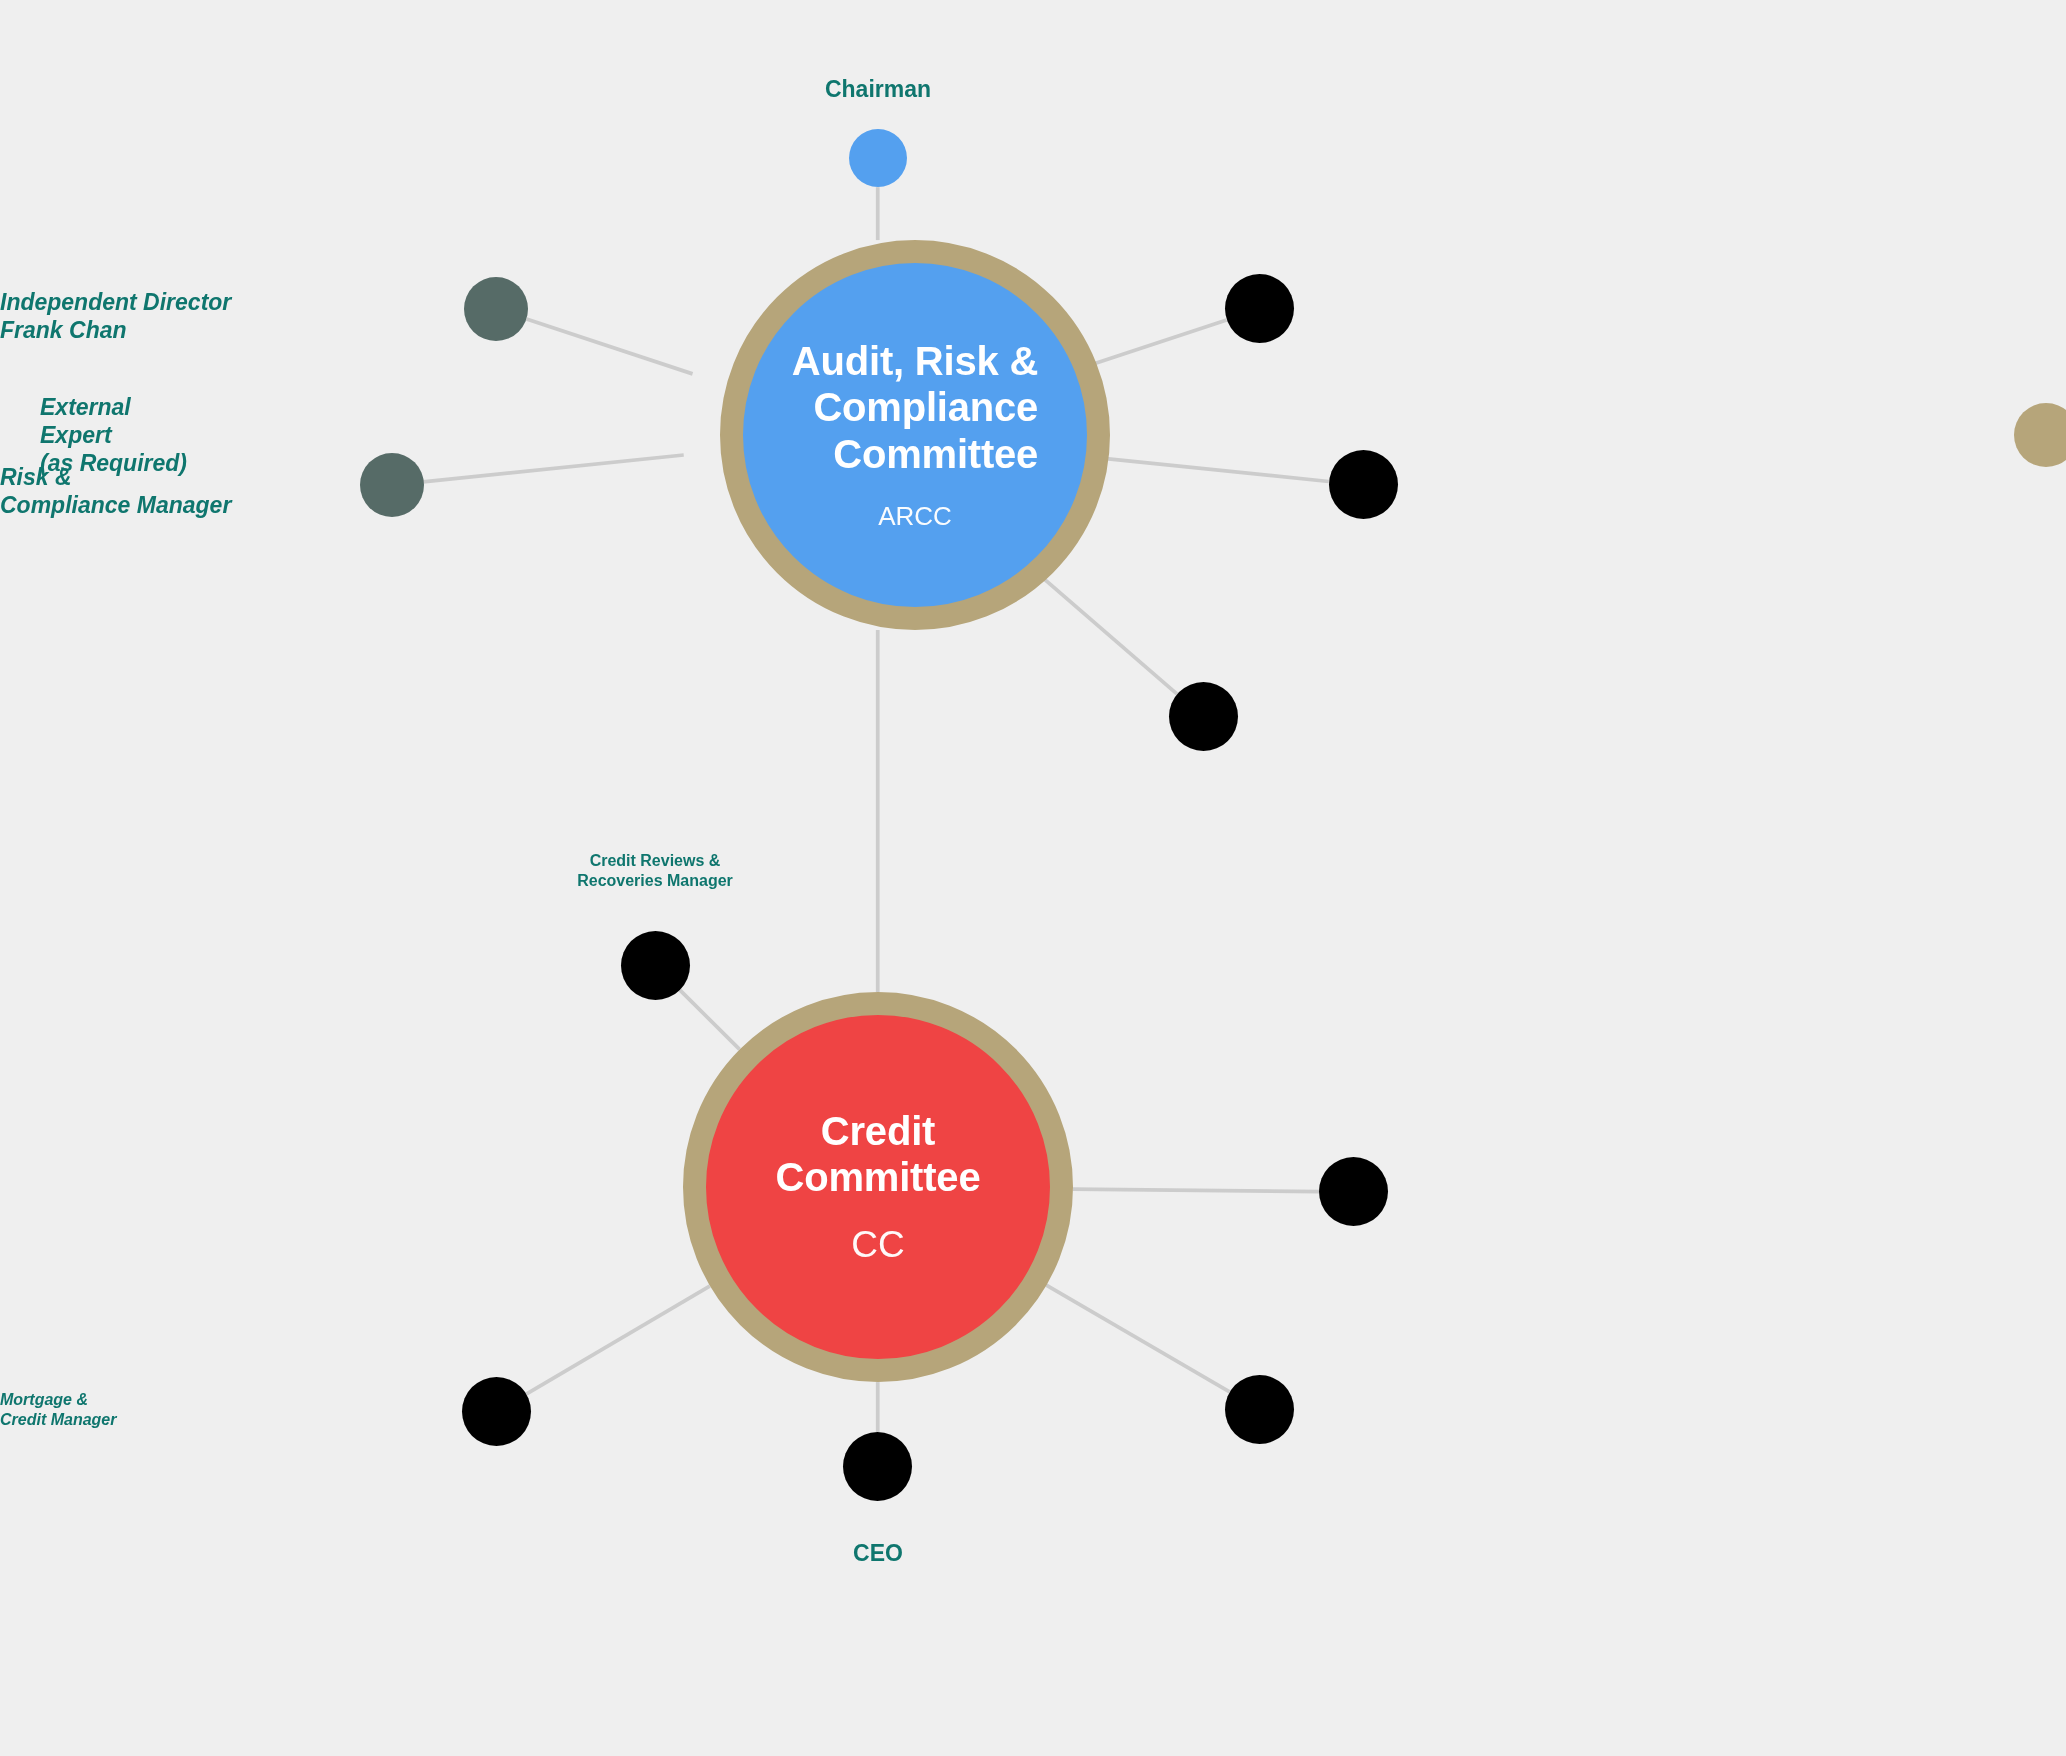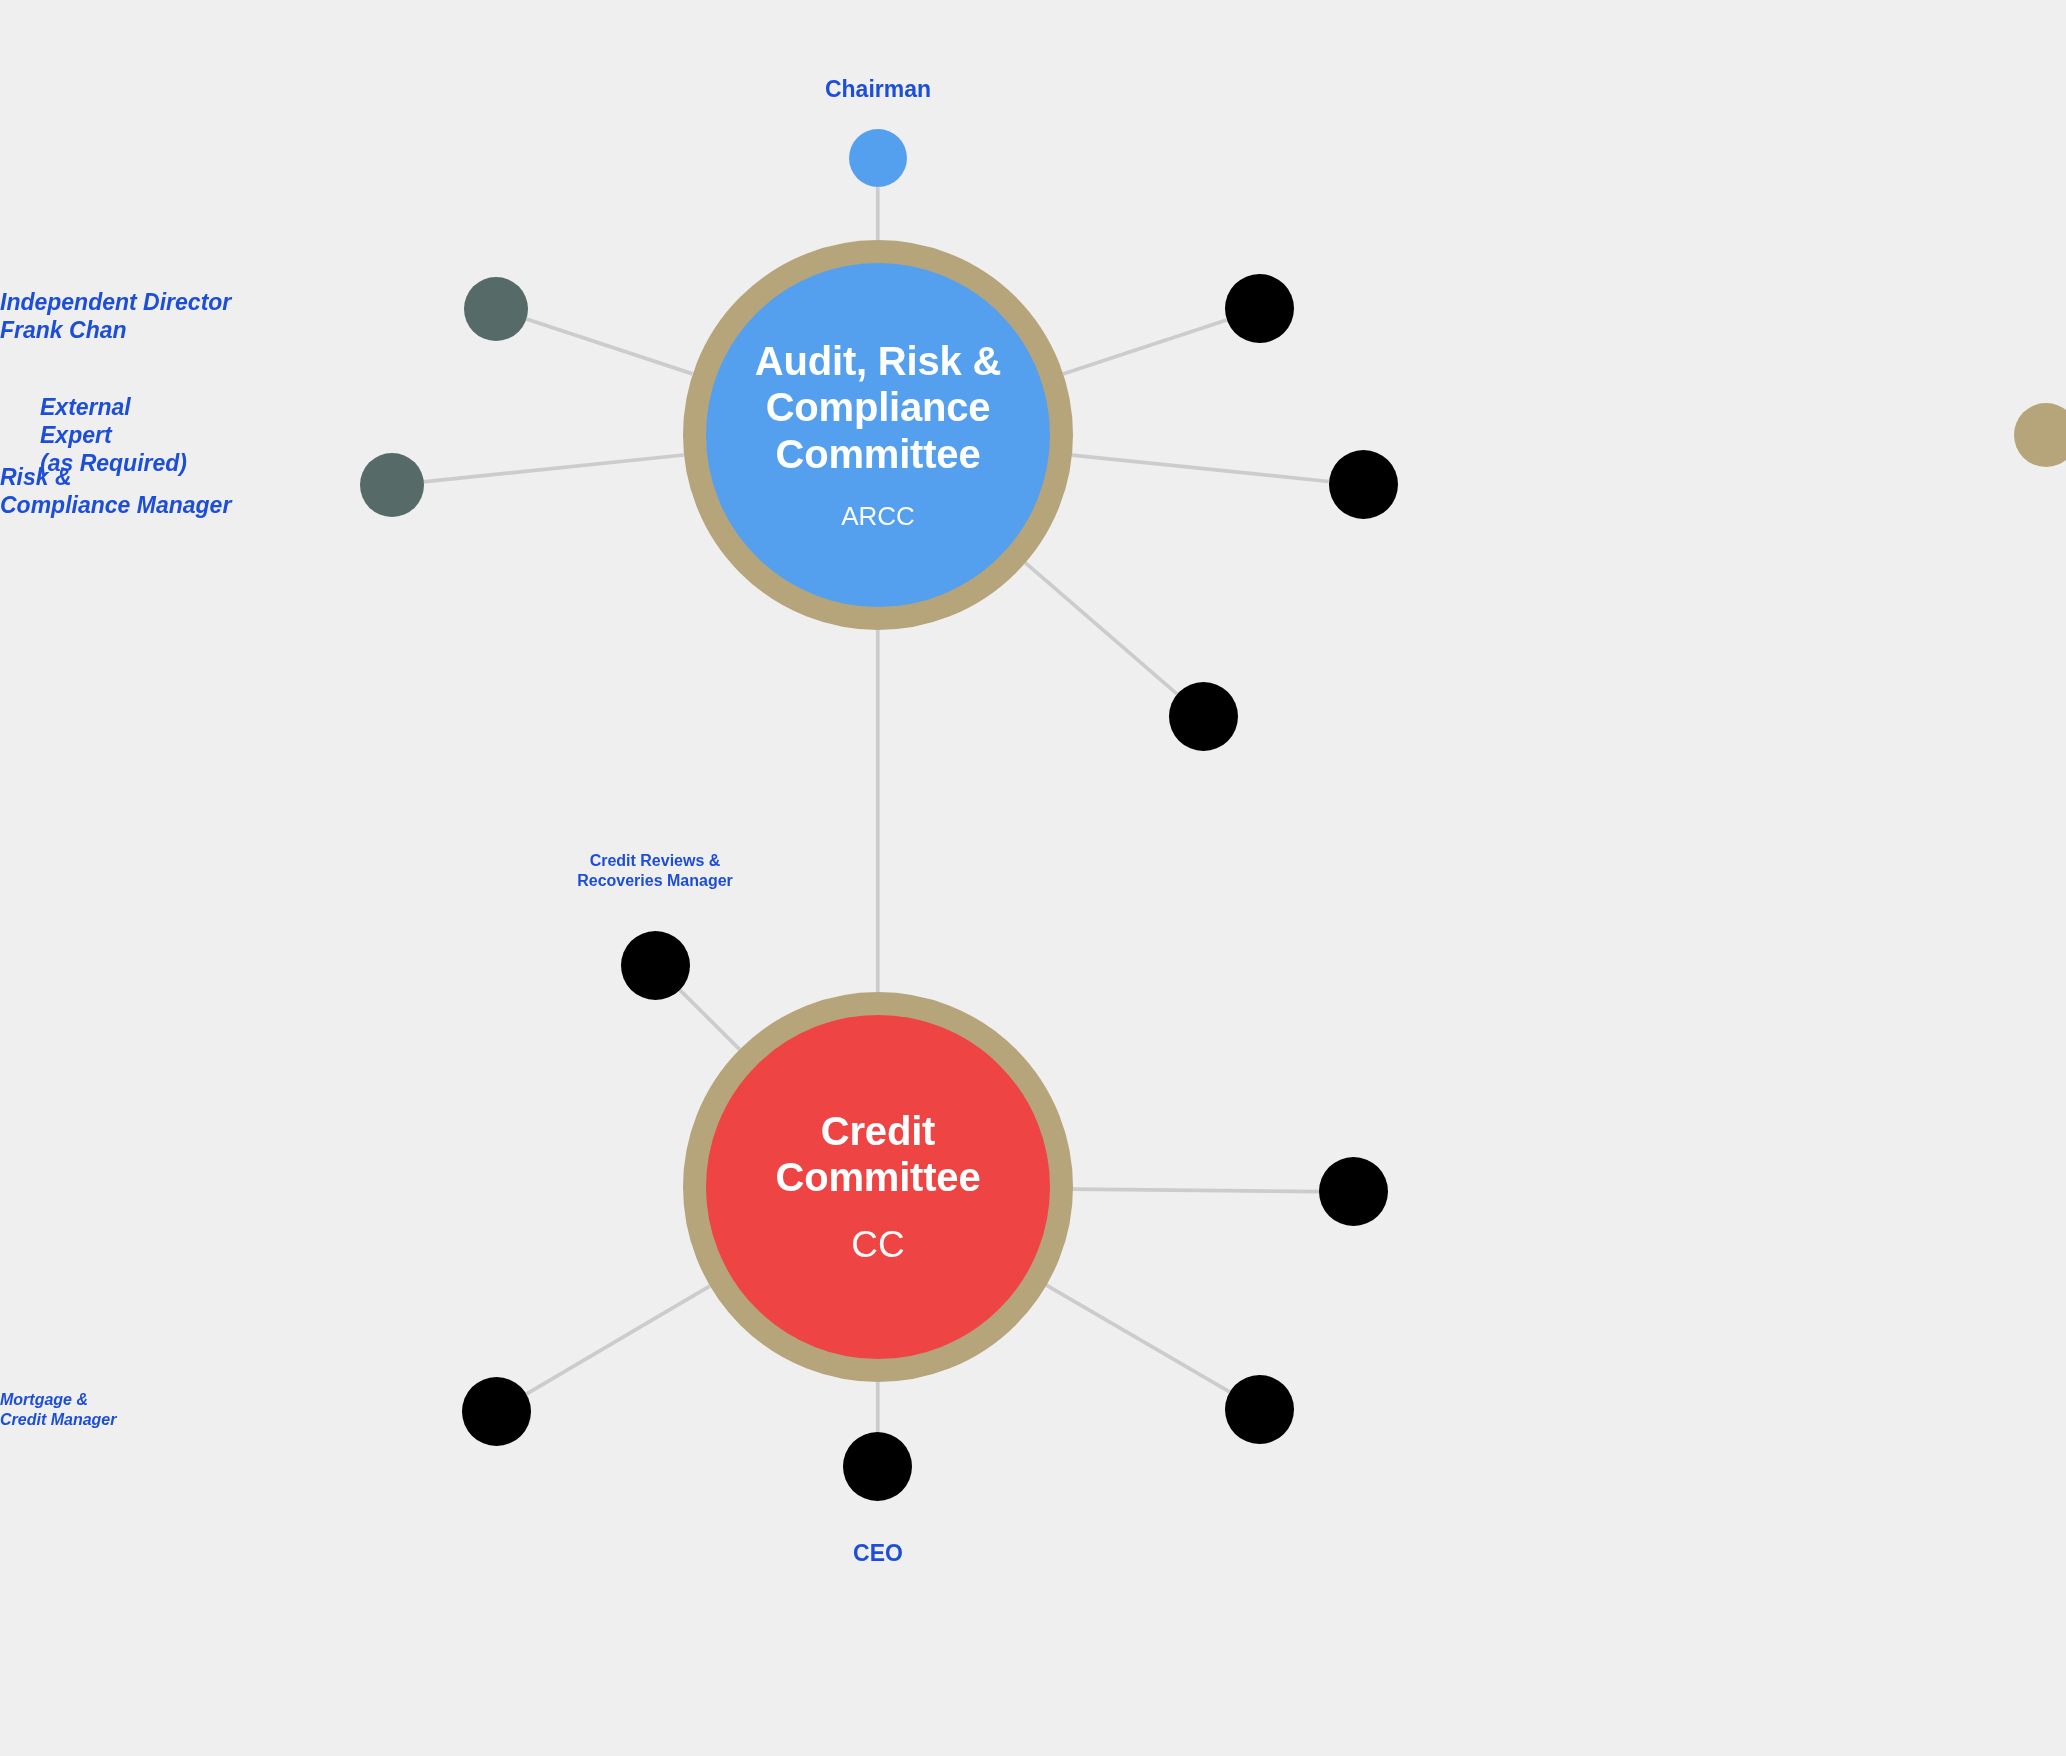--- a/index.html
+++ b/index.html
@@ -42,21 +42,21 @@
     opacity: 0.97;
   }
   .node {
     position: absolute;
     border-radius: 50%;
     box-sizing: border-box;
   }
   .node-label {
     position: absolute;
     font-weight: bold;
-    color: #1d4ed8;
+    color: #0f766e;
     line-height: 1.22;
     white-space: pre-line;
   }
   .lbl-left   { text-align: right; }
   .lbl-right  { text-align: left; font-style: italic; }
   .lbl-center { text-align: center; }
 </style>
 </head>
 <body>
 
@@ -74,21 +74,21 @@
       <line x1="1717.371052168117" y1="3112.659964919333" x2="1273.3661686819453" y2="3374.348650310966" stroke="#cccccc" stroke-width="9"></line>
       <line x1="2124" y1="3345" x2="2124" y2="3466" stroke="#cccccc" stroke-width="9"></line>
       <line x1="5585.125994858708" y1="678.9511299791016" x2="5458.96249660144" y2="515.0206843042567" stroke="#cccccc" stroke-width="9"></line>
       <line x1="6160.874005141292" y1="678.9511299791016" x2="6287.03750339856" y2="515.0206843042567" stroke="#cccccc" stroke-width="9"></line>
       <line x1="5401" y1="1053" x2="5028" y2="1053" stroke="#cccccc" stroke-width="9"></line>
       <line x1="6345" y1="1053" x2="6718" y2="1053" stroke="#cccccc" stroke-width="9"></line>
       <line x1="5873" y1="1525" x2="5873" y2="1595" stroke="#cccccc" stroke-width="9"></line>
       <line x1="2124" y1="1525" x2="2124" y2="2401" stroke="#cccccc" stroke-width="9"></line>
     </svg>
   <div id="hubs">
-      <div class="hub" style="left: 683px; top: 240px; width: 390px; height: 390px; background: rgb(84, 160, 239); border: 23px solid rgb(182, 165, 122);">
+      <div class="hub" style="left: 720px; top: 240px; width: 390px; height: 390px; background: rgb(84, 160, 239); border: 23px solid rgb(182, 165, 122); text-align: right;">
         <div class="hub-title" style="font-size: 40px;">Audit, Risk &amp;<br>Compliance<br>Committee</div>
         <div class="hub-abbr" style="font-size: 26px; margin-top: 24px;">ARCC</div>
       </div>
       <div class="hub" style="left: 683px; top: 992px; width: 390px; height: 390px; background: #ef4444; border: 23px solid rgb(182, 165, 122);">
         <div class="hub-title" style="font-size: 40px;">Credit<br>Committee</div>
         <div class="hub-abbr" style="font-size: 37px; margin-top: 24px;">CC</div>
       </div>
     </div>
   <div id="nodes">
       <div class="node" style="left: 849px; top: 129px; width: 58px; height: 58px; background: rgb(84, 160, 239);"></div>

